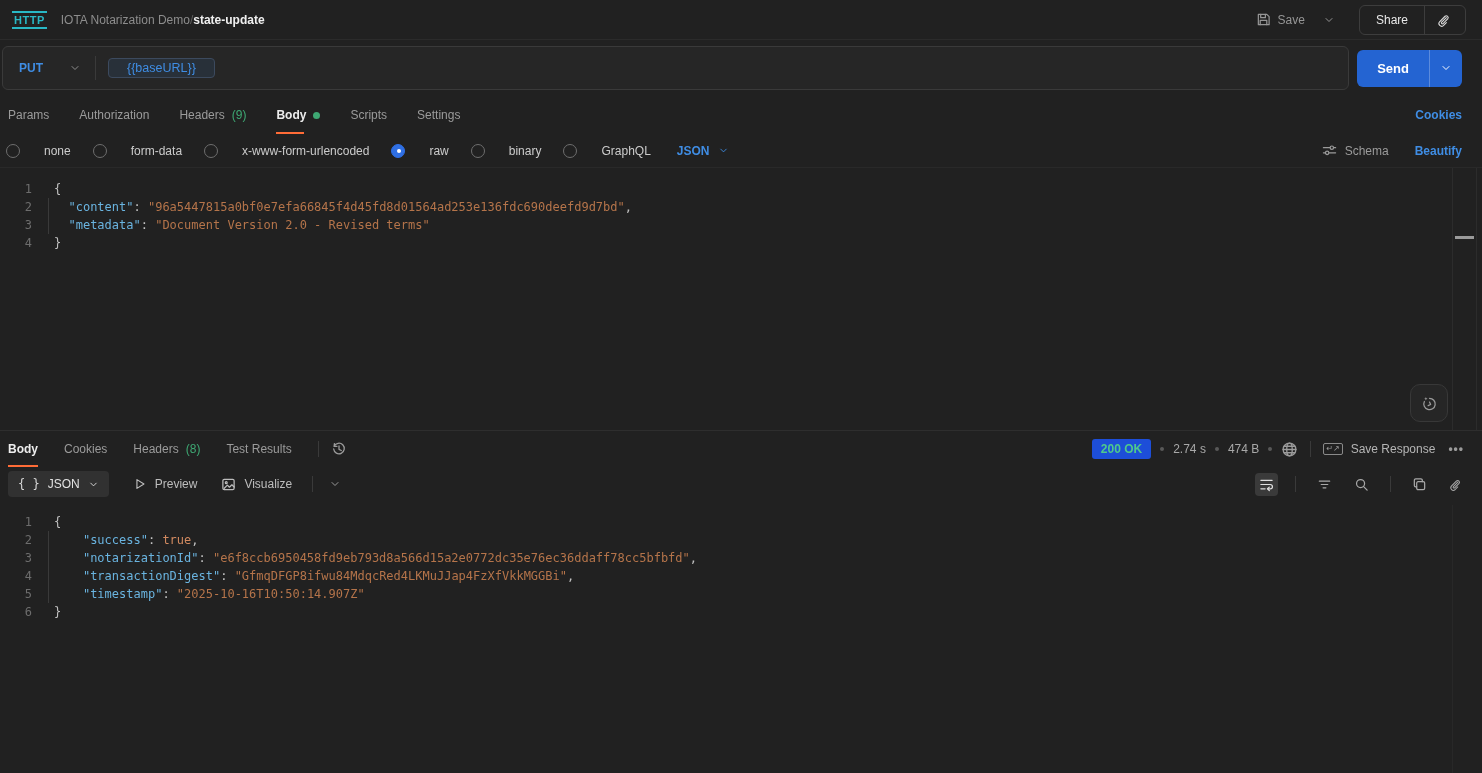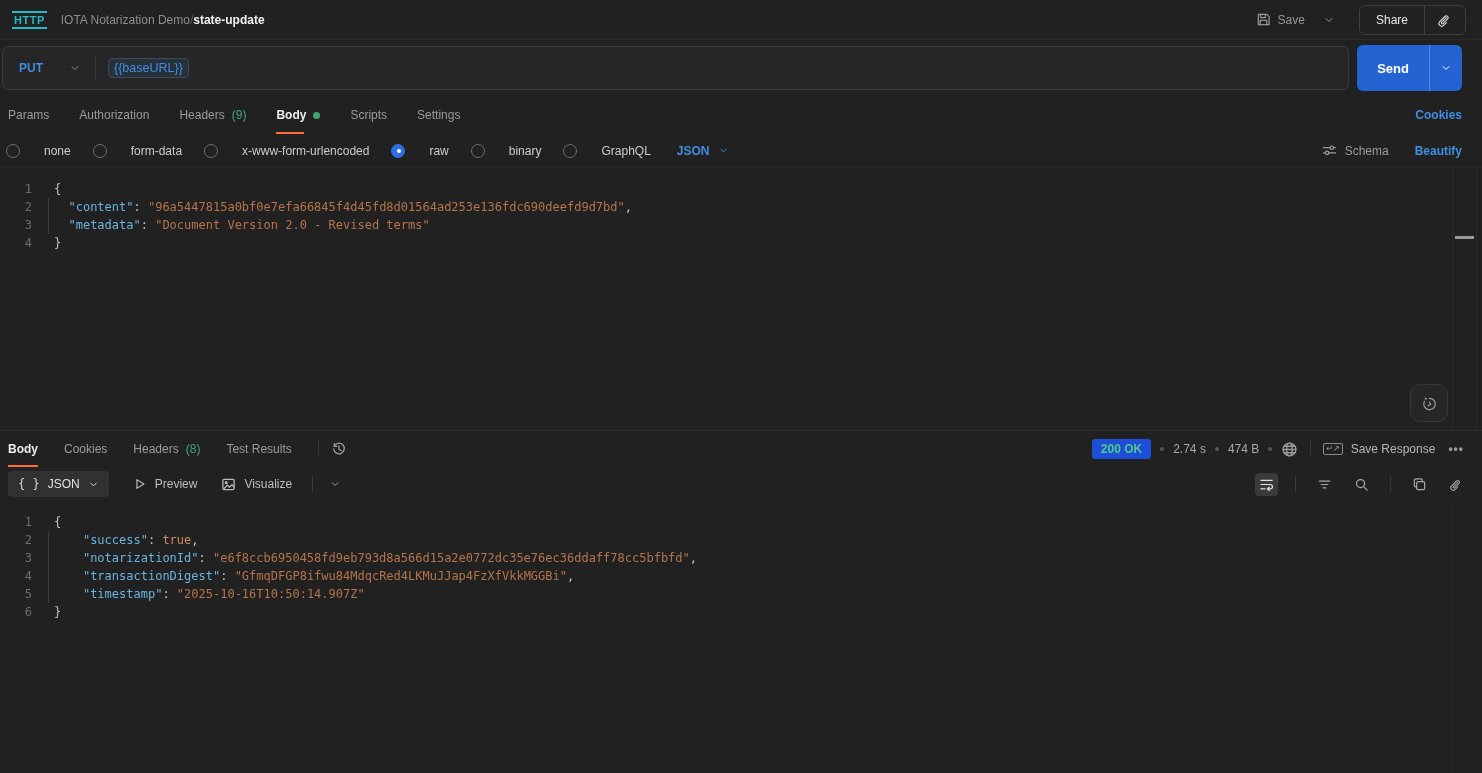--- a/index.html
+++ b/index.html
@@ -27,22 +27,22 @@
   .share-div { width:1px; height:30px; background:#3d3d3d; }
   .share-link { color:#d9d9d9; padding:0 12px; cursor:pointer; }
 
   
   .url-row { height:56px; flex:0 0 56px; display:flex; align-items:center; padding:0 20px 0 2px; gap:8px; }
   .url-bar { flex:1; height:44px; background:#262626; border:1px solid #3a3a3a; border-radius:6px; display:flex; align-items:center; }
   .method { display:flex; align-items:center; gap:26px; color:#3f8de4; font-weight:bold; padding:0 14px 0 16px; cursor:pointer; }
   .method .caret { color:#8f8f8f; }
   .url-div { width:1px; height:24px; background:#3a3a3a; }
   .url-text { display:flex; align-items:center; padding:0 12px; color:#e6e6e6; font-size:12.5px; cursor:text; white-space:nowrap; overflow:hidden; }
-  .chip { color:#3f8de4; background:rgba(63,141,228,0.10); border:1px solid #3c4a5e; border-radius:4px; padding:2px 5px; margin-right:2px; }
-  .send-btn { height:46px; background:#2464d2; border:none; border-radius:6px; display:flex; align-items:stretch; cursor:pointer; padding:0; }
+  .chip { color:#3f8de4; background:rgba(63,141,228,0.10); border:1px solid #3c4a5e; border-radius:4px; padding:2px 18px; margin-right:2px; }
+  .send-btn { height:37px; background:#2464d2; border:none; border-radius:6px; display:flex; align-items:stretch; cursor:pointer; padding:0; }
   .send-main { color:#ffffff; font-size:13px; font-weight:bold; font-family:"Liberation Sans",sans-serif; display:flex; align-items:center; padding:0 20px; }
   .send-split { display:flex; align-items:center; padding:0 10px; border-left:1px solid rgba(255,255,255,0.25); color:#fff; }
 
   
   .req-tabs { height:38px; flex:0 0 38px; display:flex; align-items:center; padding:0 20px 0 8px; }
   .tab { position:relative; height:100%; display:flex; align-items:center; gap:7px; margin-right:30px; color:#9b9b9b; cursor:pointer; }
   .tab .cnt { color:#3ea873; }
   .tab.active { color:#ededed; font-weight:bold; }
   .tab.active::after { content:''; position:absolute; left:0; bottom:0; height:2px; background:#ff6c37; width:100%; }
   .tab.active.has-dot::after { width:calc(100% - 16px); }

